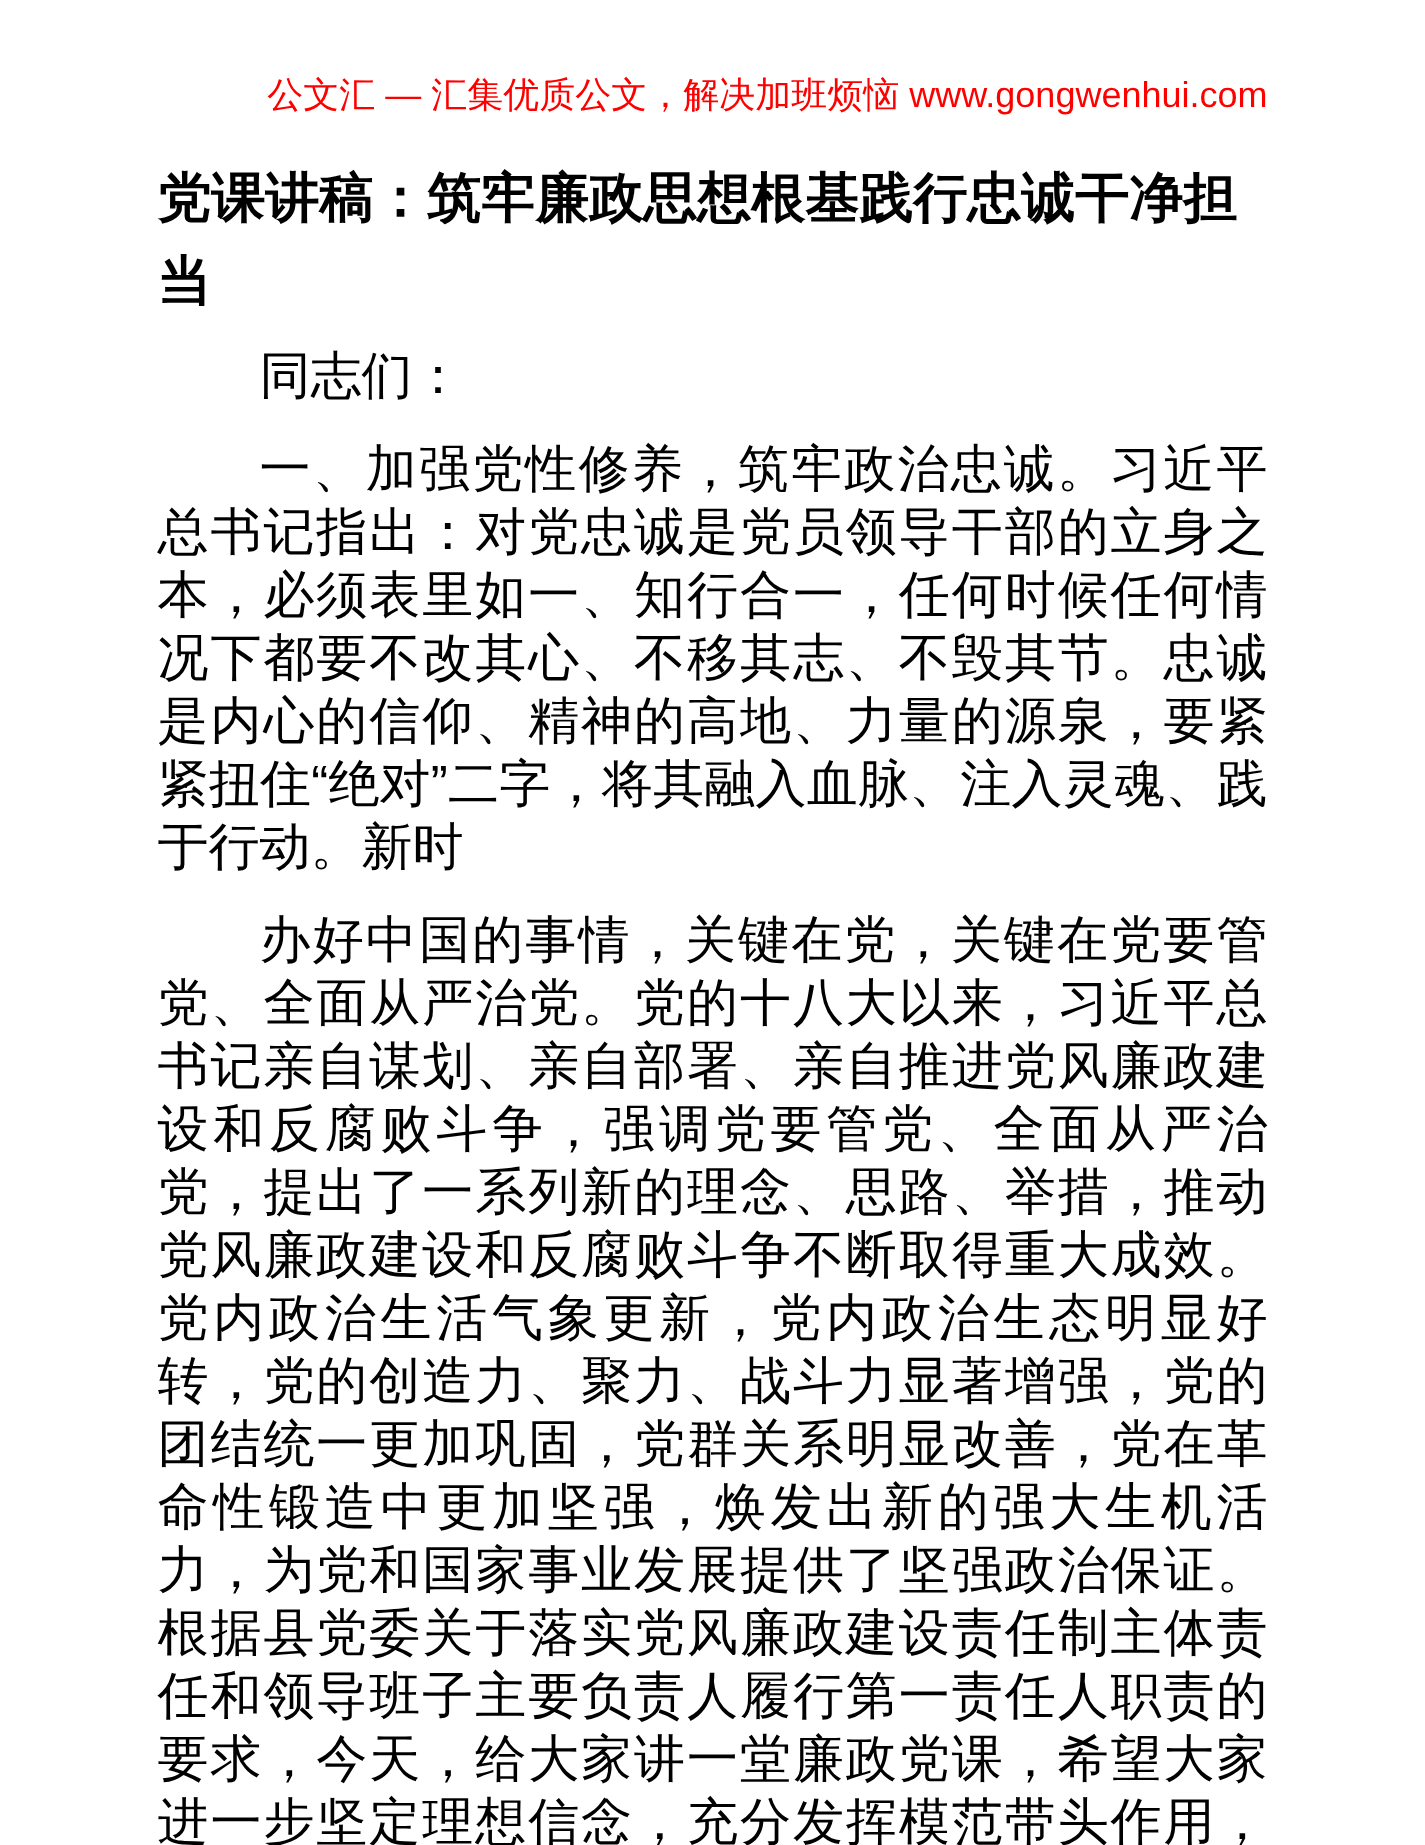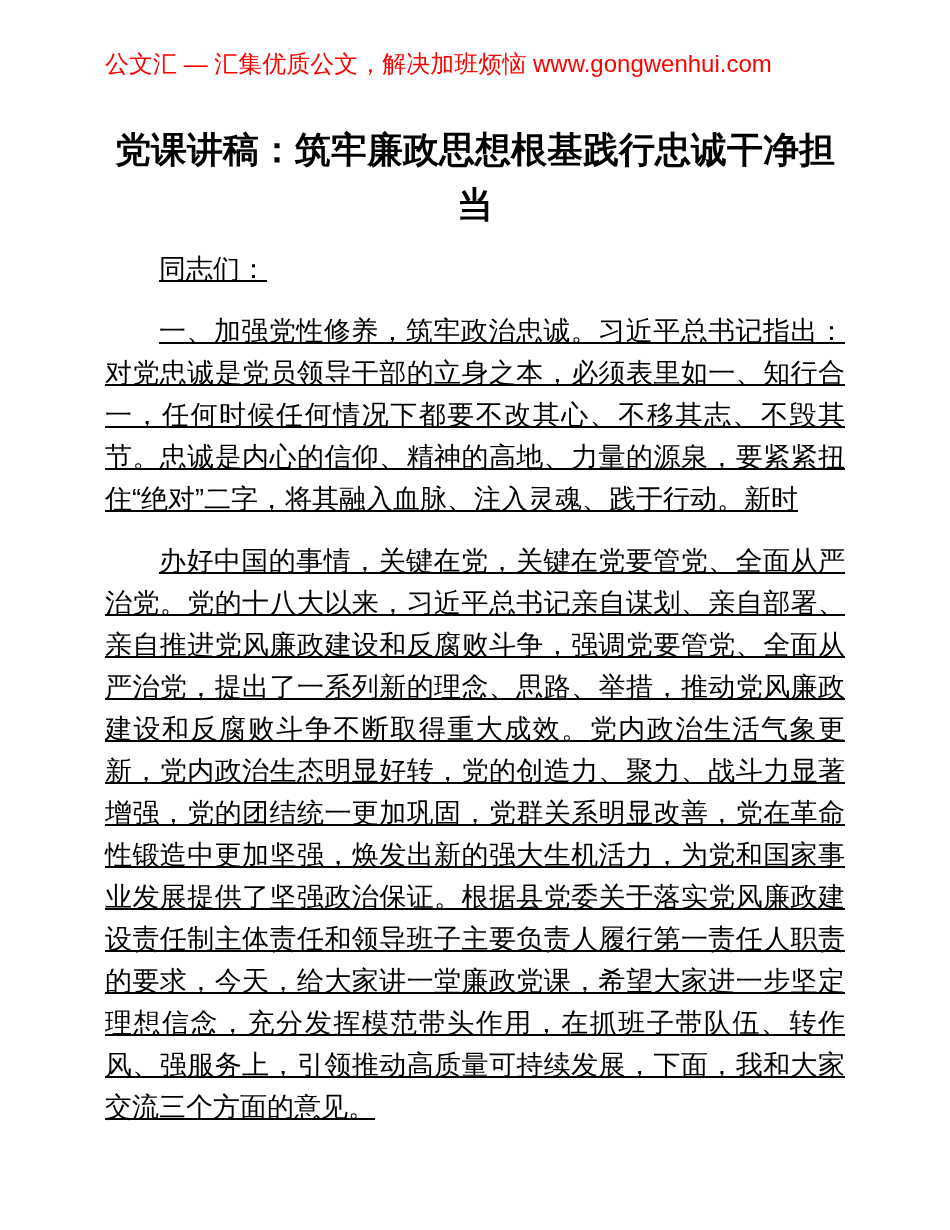--- a/index.html
+++ b/index.html
@@ -17,40 +17,39 @@
   .page {
     box-sizing: border-box;
     width: 950px;
     min-height: 1230px;
     padding: 50px 105px 40px 105px;
   }
   .watermark {
     color: var(--red, #ff0000);
     font-size: 24px;
     line-height: 28px;
-    text-align: left;
+    text-align: right;
     white-space: nowrap;
   }
   .title {
-    margin: 44px 0 16px 0;
+    margin: 26px 0 16px 0;
     font-size: 36px;
     line-height: 55px;
     font-weight: 700;
-    text-align: center;
+    text-align: left;
     color: var(--ink, #000000);
   }
   .body-text p.para {
     margin: 0 0 20px 0;
-    font-size: 27px;
+    font-size: 34px;
     line-height: 42px;
     text-align: justify;
     text-indent: 2em;
     color: var(--ink, #000000);
     word-break: break-all;
-    text-decoration: underline;
   }
 </style>
 </head>
 <body>
 
 <div class="page">
   <div class="watermark">公文汇 — 汇集优质公文，解决加班烦恼 www.gongwenhui.com</div>
   <h1 class="title">党课讲稿：筑牢廉政思想根基践行忠诚干净担当</h1>
   <div class="body-text">
       <p class="para">同志们：</p>

